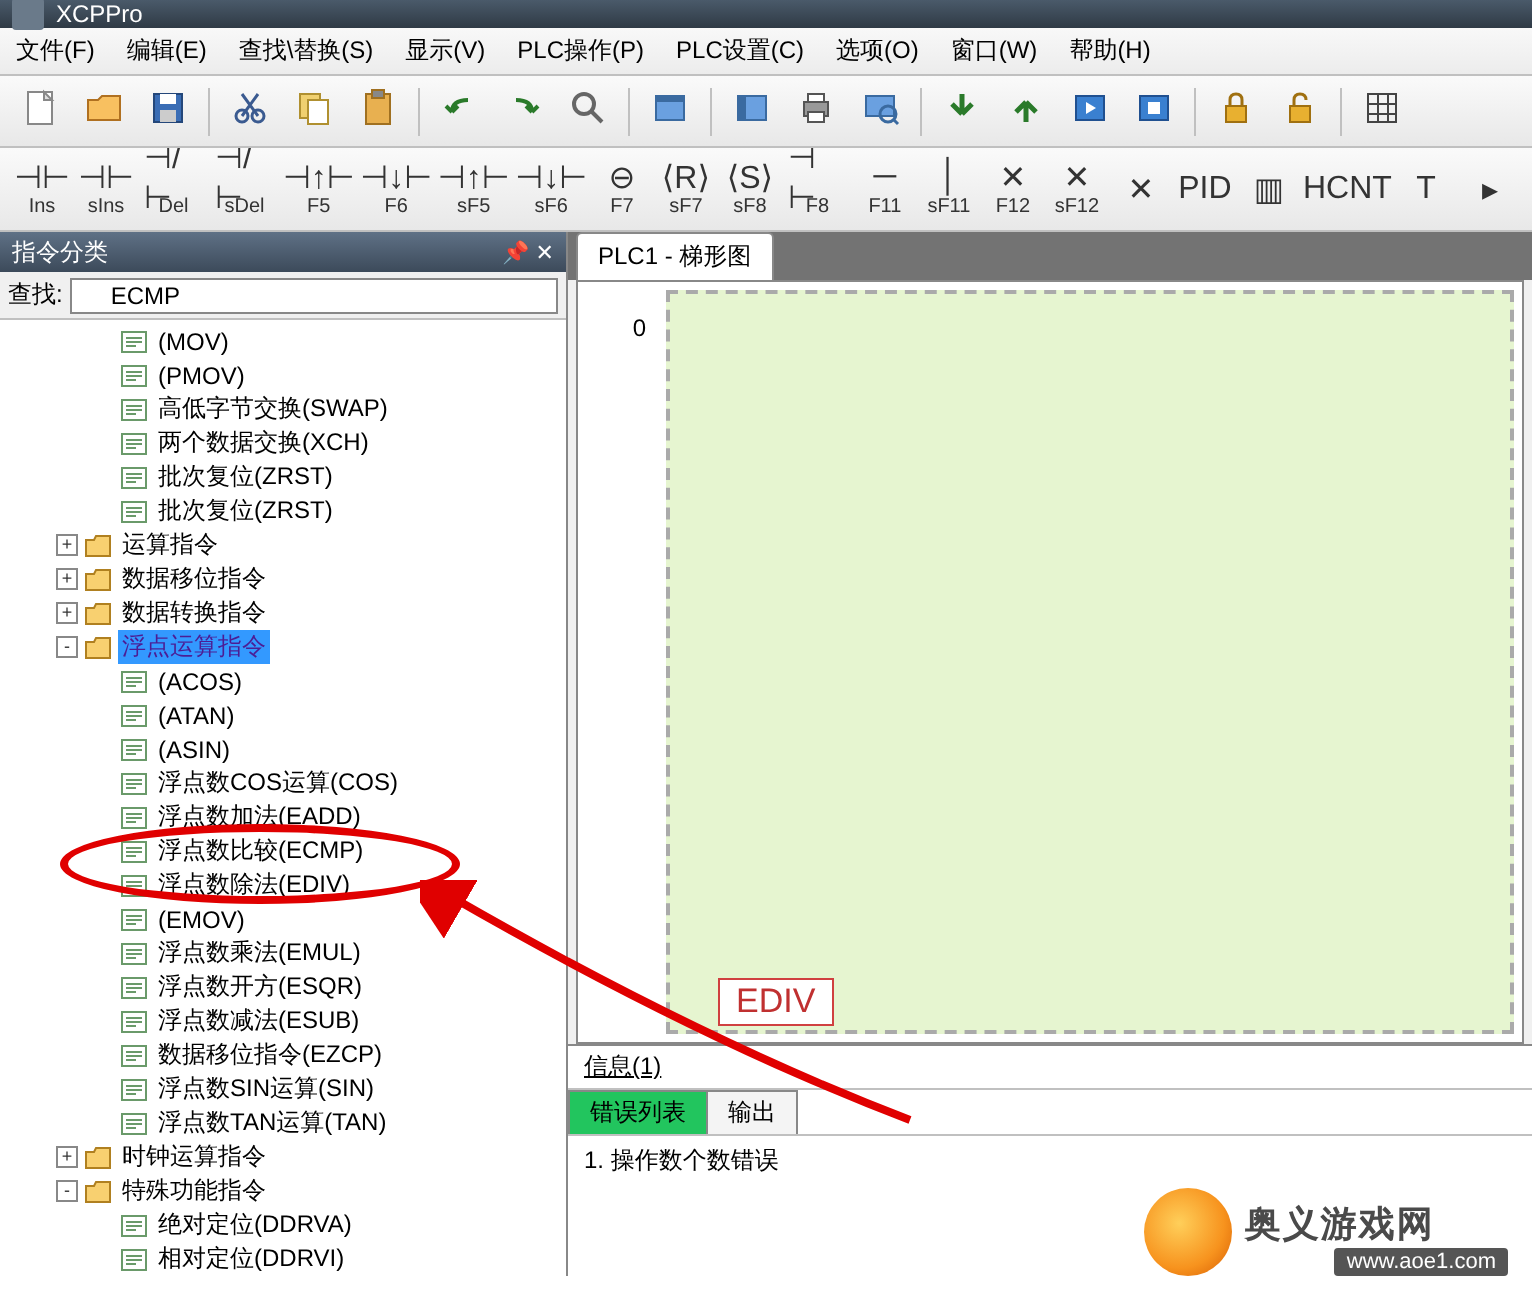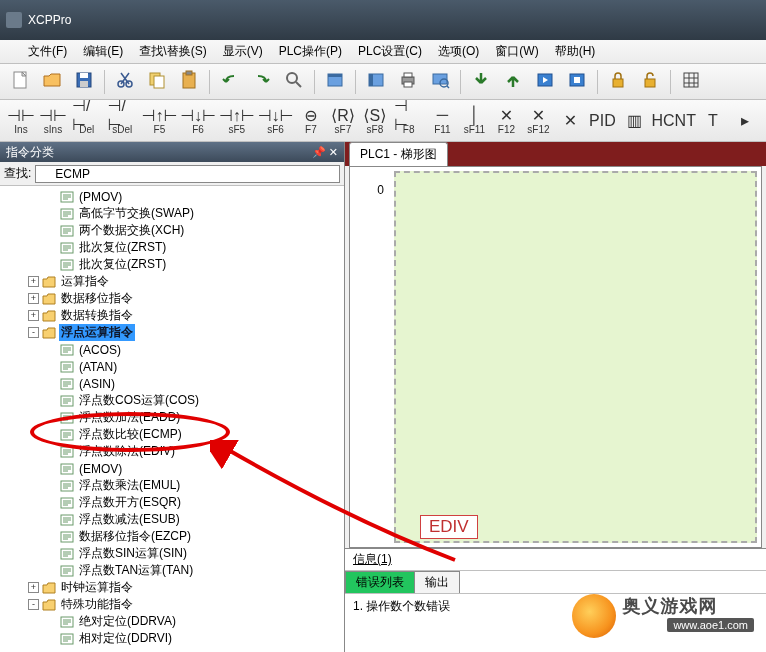--- a/index.html
+++ b/index.html
@@ -1,67 +1,67 @@
 <!DOCTYPE html>
 <html><head>
 <meta charset="utf-8">
 <style>
 * { margin: 0; padding: 0; box-sizing: border-box; font-family: "Microsoft YaHei", sans-serif; }
 body { width: 766px; height: 652px; background: #fff; overflow: hidden; font-size: 12px; position: relative; }
 
-.titlebar { height: 40px; background: linear-gradient(#4a5a6a, #2f3a45); color: #fff; display: flex; align-items: center; padding: 0 6px; gap: 6px; }
+.titlebar { height: 14px; background: linear-gradient(#4a5a6a, #2f3a45); color: #fff; display: flex; align-items: center; padding: 0 6px; gap: 6px; }
 .titlebar .tbicon { width: 16px; height: 16px; background: #6a7a8a; border-radius: 2px; }
 .titlebar .title { font-size: 12px; }
 
-.menubar { height: 24px; background: linear-gradient(#f8f8f8, #ececec); border-bottom: 1px solid #c0c0c0; display: flex; align-items: center; padding: 0 20px; }
+.menubar { height: 24px; background: linear-gradient(#f8f8f8, #ececec); border-bottom: 1px solid #c0c0c0; display: flex; align-items: center; padding: 0 0; }
 .menubar .menu-item { padding: 2px 8px; cursor: default; }
 
 .toolbar1 { height: 36px; background: linear-gradient(#fafafa, #e8e8e8); border-bottom: 1px solid #c0c0c0; display: flex; align-items: center; padding: 0 6px; gap: 4px; overflow: hidden; }
 .toolbar1 .tbtn { width: 28px; height: 28px; border: 1px solid transparent; border-radius: 3px; display: flex; align-items: center; justify-content: center; cursor: pointer; }
 .toolbar1 .sep { width: 1px; height: 24px; background: #c0c0c0; margin: 0 2px; }
 
 .toolbar2 { height: 42px; background: linear-gradient(#fafafa, #e8e8e8); border-bottom: 1px solid #c0c0c0; display: flex; align-items: center; padding: 0 6px; gap: 2px; overflow: hidden; }
 .toolbar2 .plcbtn { min-width: 30px; height: 38px; display: flex; flex-direction: column; align-items: center; justify-content: center; font-size: 10px; color: #333; cursor: pointer; padding: 0 2px; }
 .toolbar2 .plcbtn .sym { font-size: 16px; height: 18px; display: flex; align-items: center; }
 
 .workarea { display: flex; height: calc(652px - 28px - 24px - 36px - 42px); }
 
-.leftpanel { width: 345px; display: flex; flex-direction: column; border-right: 1px solid #888; }
+.leftpanel { width: 284px; display: flex; flex-direction: column; border-right: 1px solid #888; }
 .leftpanel .caption { height: 20px; background: linear-gradient(#5f7186, #3c4a5a); color: #fff; display: flex; align-items: center; padding: 0 6px; justify-content: space-between; font-size: 12px; }
 .leftpanel .caption .pin { font-size: 11px; }
 .searchrow { height: 24px; display: flex; align-items: center; padding: 2px 4px; gap: 4px; background: #f0f0f0; border-bottom: 1px solid #c0c0c0; }
 .searchrow input { flex: 1; border: 1px solid #888; font-size: 12px; padding: 1px 19px; }
 
 .tree { flex: 1; overflow-y: auto; overflow-x: hidden; background: #fff; padding: 2px 0; font-size: 12px; }
 .tree .node { display: flex; align-items: center; height: 17px; padding-left: 8px; white-space: nowrap; cursor: default; position: relative; }
 .tree .node .exp { width: 11px; height: 11px; border: 1px solid #888; display: flex; align-items: center; justify-content: center; font-size: 9px; line-height: 1; margin-right: 3px; background: #fff; color: #333; }
 .tree .node .exp.blank { border: none; background: transparent; }
 .tree .node .nicon { width: 14px; height: 12px; margin-right: 3px; display: inline-flex; align-items: center; justify-content: center; }
 .tree .node .nicon svg { display: block; }
 .tree .node .nlabel { padding: 0 2px; }
-.tree .node.selected .nlabel { background: #3399ff; color: #0f172a; font-weight: bold; }
+.tree .node.selected .nlabel { background: #3399ff; color: #4c1d95; }
 .d1 { padding-left: 28px !important; }
 .d2 { padding-left: 46px !important; }
 
 .rightpanel { flex: 1; display: flex; flex-direction: column; background: #f0f0f0; }
-.tabrow { height: 24px; display: flex; align-items: flex-start; padding-left: 4px; background: #7f1d1d; }
+.tabrow { height: 24px; display: flex; align-items: flex-start; padding-left: 4px; background: #737373; }
 .tabrow .tab { padding: 3px 10px; border: 1px solid #888; border-bottom: none; background: #fff; font-size: 12px; border-radius: 3px 3px 0 0; }
 .ladderarea { flex: 1; background: #fff; position: relative; overflow: hidden; border: 1px solid #888; margin: 0 4px; }
 .ladder-canvas { position: absolute; left: 44px; top: 4px; right: 4px; bottom: 4px; background: #e6f5d0; border: 2px dashed #aaa; }
 .ladder-gutter { position: absolute; left: 0; top: 4px; width: 40px; bottom: 4px; background: #fff; text-align: right; padding: 12px 6px 0 0; color: #000; font-size: 12px; }
 .ladder-ediv { position: absolute; bottom: 8px; left: 70px; border: 1px solid #d04040; color: #c03030; padding: 1px 8px; font-size: 17px; background: #fff; }
 
 .infopanel { height: 116px; border-top: 1px solid #888; background: #fff; display: flex; flex-direction: column; }
 .infopanel .info-caption { font-size: 12px; padding: 2px 8px; border-bottom: 1px solid #c0c0c0; text-decoration: underline; }
 .infopanel .info-tabs { display: flex; border-bottom: 1px solid #c0c0c0; }
 .infopanel .info-tabs .itab { padding: 2px 10px; border: 1px solid #888; border-bottom: none; font-size: 12px; margin-right: -1px; background: #f4f4f4; }
 .infopanel .info-tabs .itab.active { background: #22c55e; }
 .infopanel .info-body { flex: 1; padding: 4px 8px; font-size: 12px; }
 
-.watermark { position: absolute; right: 12px; bottom: 14px; display: flex; align-items: flex-start; gap: 6px; pointer-events: none; }
+.watermark { position: absolute; right: 12px; bottom: 14px; display: flex; align-items: flex-end; gap: 6px; pointer-events: none; }
 .watermark .wlogo { width: 44px; height: 44px; border-radius: 50%; background: radial-gradient(circle at 40% 40%, #ffcf5a, #f7931e 60%, #d65a00); position: relative; }
 .watermark .wtxt { display: flex; flex-direction: column; align-items: flex-start; }
 .watermark .wtxt .l1 { font-size: 18px; font-weight: bold; color: #4a4a4a; letter-spacing: 1px; }
 .watermark .wtxt .l2 { font-size: 11px; background: #555; color: #fff; padding: 1px 6px; border-radius: 2px; margin-left: 45px; }
 
 .circle-anno { position: absolute; left: 30px; top: 412px; width: 200px; height: 40px; border: 4px solid #e00000; border-radius: 50%; pointer-events: none; z-index: 50; }
 .arrow-anno { position: absolute; left: 210px; top: 440px; width: 250px; height: 130px; pointer-events: none; z-index: 50; }
 
 svg.ticon { width: 20px; height: 20px; }
 </style>
@@ -318,20 +318,30 @@
     </div>
     <div class="tree" id="tree">
         <div class="node d2">
           <span class="exp blank"></span>
           <span class="nicon">
             <svg width="14" height="12" viewBox="0 0 14 12">
               <rect x="1" y="1" width="12" height="10" fill="#fff" stroke="#6a9a6a"></rect>
               <path d="M3 4 H11 M3 6 H11 M3 8 H8" stroke="#6a9a6a" stroke-width="1"></path>
             </svg>
           </span>
+          <span class="nlabel">(MOV)</span>
+        </div>
+        <div class="node d2">
+          <span class="exp blank"></span>
+          <span class="nicon">
+            <svg width="14" height="12" viewBox="0 0 14 12">
+              <rect x="1" y="1" width="12" height="10" fill="#fff" stroke="#6a9a6a"></rect>
+              <path d="M3 4 H11 M3 6 H11 M3 8 H8" stroke="#6a9a6a" stroke-width="1"></path>
+            </svg>
+          </span>
           <span class="nlabel">(PMOV)</span>
         </div>
         <div class="node d2">
           <span class="exp blank"></span>
           <span class="nicon">
             <svg width="14" height="12" viewBox="0 0 14 12">
               <rect x="1" y="1" width="12" height="10" fill="#fff" stroke="#6a9a6a"></rect>
               <path d="M3 4 H11 M3 6 H11 M3 8 H8" stroke="#6a9a6a" stroke-width="1"></path>
             </svg>
           </span>

